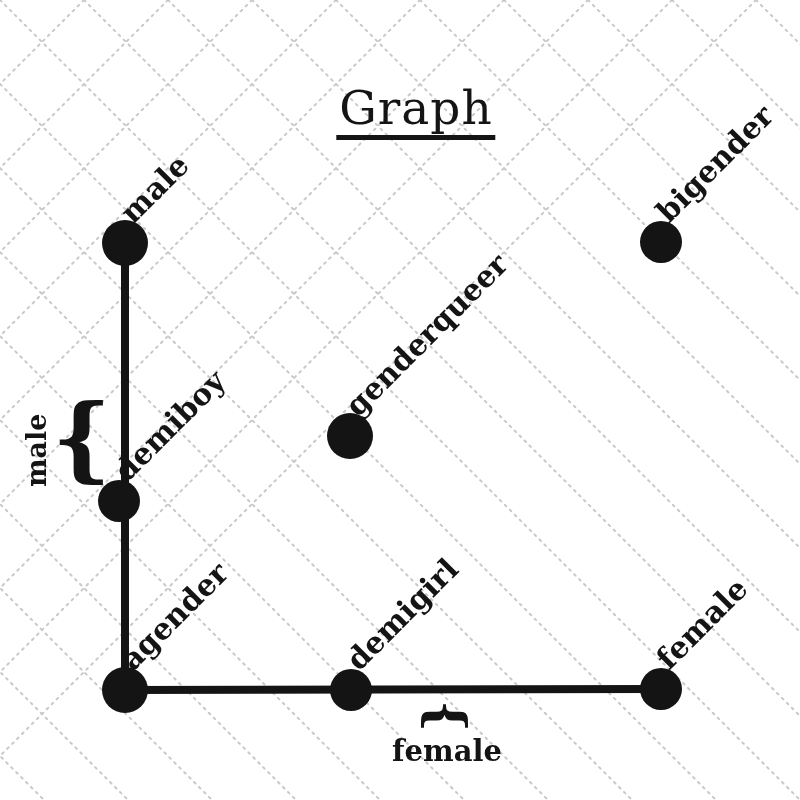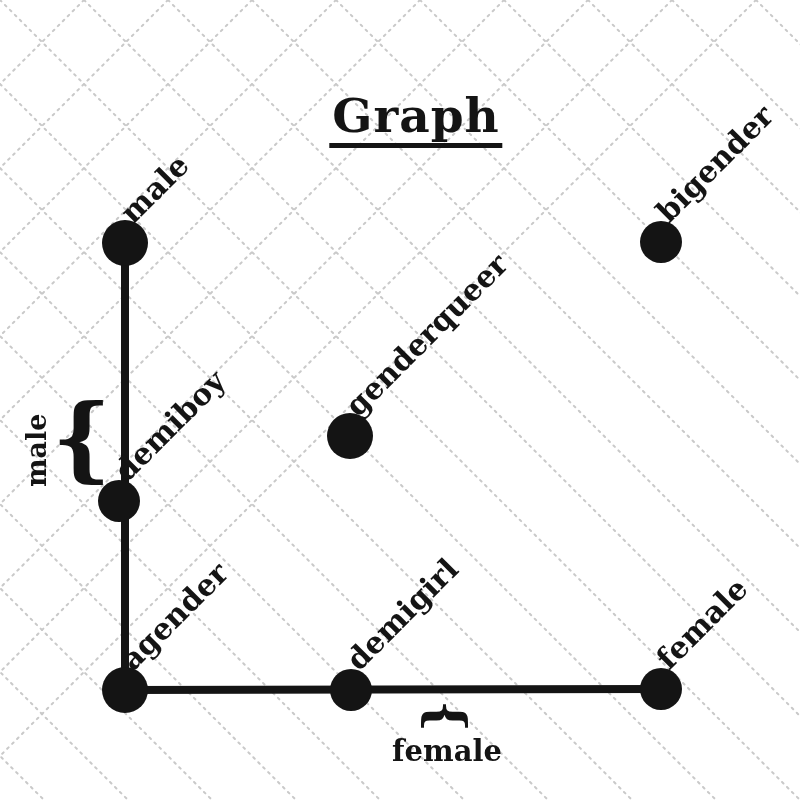--- a/index.html
+++ b/index.html
@@ -5,24 +5,24 @@
   html, body { margin: 0; padding: 0; }
   body {
     width: 800px; height: 800px;
     position: relative; overflow: hidden;
     background: #ffffff;
     font-family: "DejaVu Serif", serif;
     color: #141414;
   }
   .layer { position: absolute; left: 0; top: 0; }
   #title {
-    position: absolute; left: 416px; top: 92px;
+    position: absolute; left: 416px; top: 84px;
     transform: translateX(-50%);
     margin: 0;
-    font-size: 47px; font-weight: bold; line-height: 1;
+    font-size: 47px; font-weight: normal; line-height: 1;
     letter-spacing: 1px;
     border-bottom: 5px solid #141414;
     padding: 0 3px 4px 3px;
     white-space: nowrap;
   }
   .node-label {
     position: absolute;
     font-size: 30px; font-weight: bold;
     line-height: 34px;
     white-space: nowrap;

